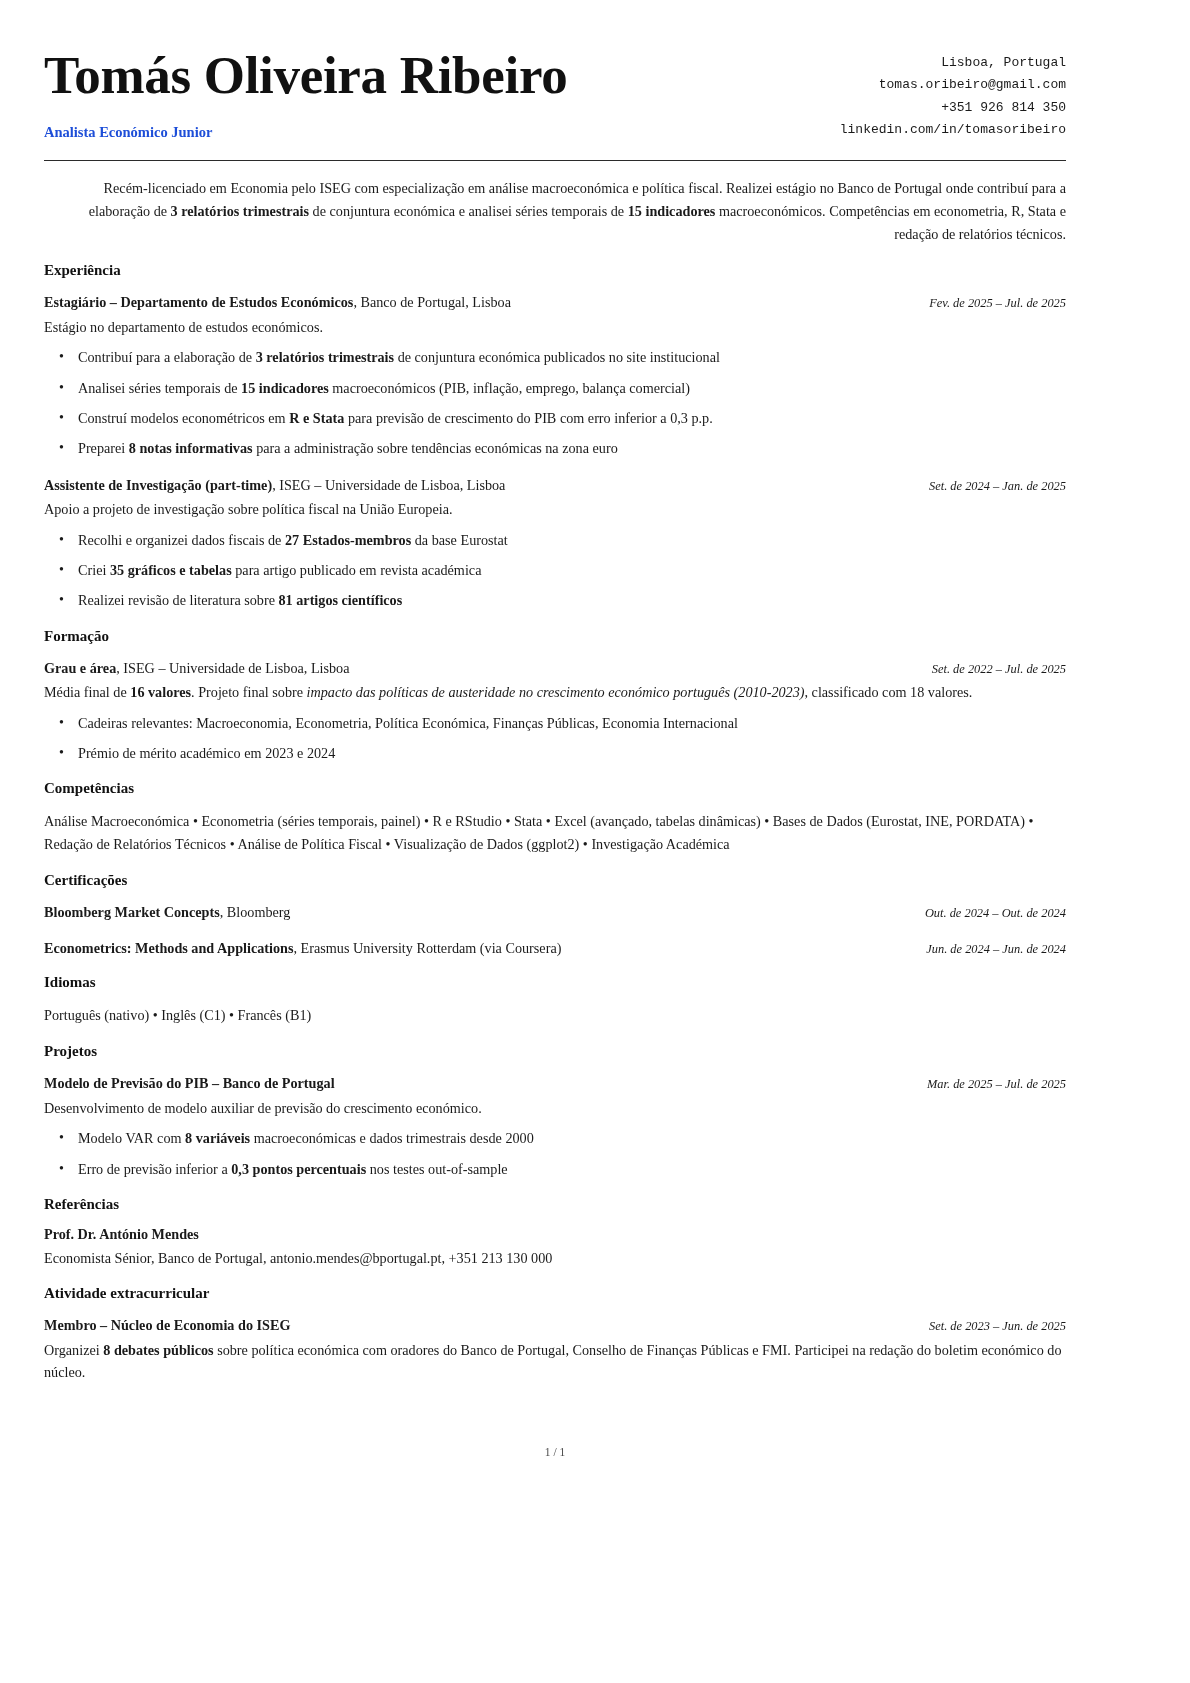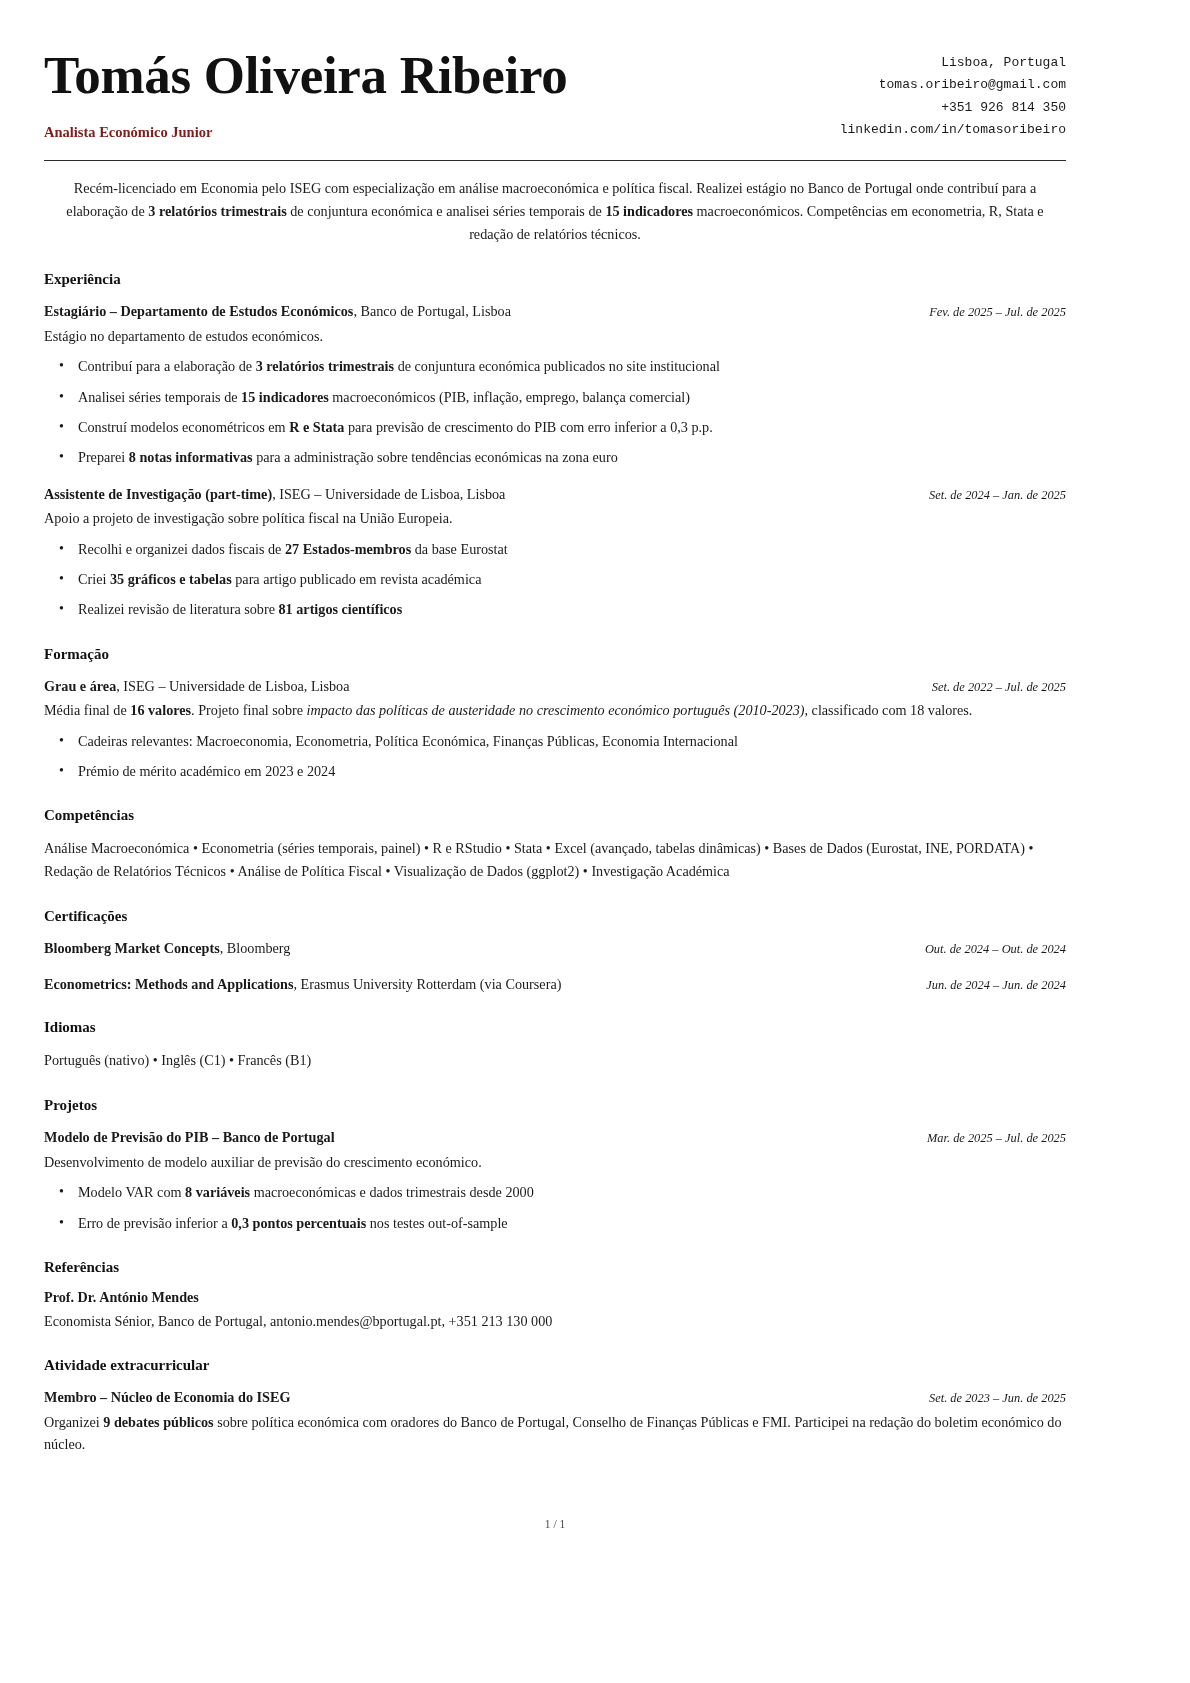--- a/index.html
+++ b/index.html
@@ -41,21 +41,21 @@
     font-weight: 700;
     letter-spacing: -0.3px;
     margin: 0 0 0 0;
     color: #111111;
     font-family: "Liberation Serif", "DejaVu Serif", serif;
   }
   .headline {
     font-size: 14.5px;
     font-weight: 700;
     margin-top: 22px;
-    color: #7f1d1d;
+    color: #1d4ed8;
   }
   .contact {
     flex: 0 0 auto;
     text-align: right;
     font-size: 13px;
     line-height: 1.72;
     color: #1a1a1a;
     padding-top: 6px;
     white-space: nowrap;
   }
@@ -65,25 +65,25 @@
     border: none;
     border-top: 1.4px solid #2b2b2b;
     margin: 19px 0 0 0;
   }
 
   
   .summary {
     font-size: 14.2px;
     line-height: 1.62;
     margin-top: 16px;
-    text-align: center;
+    text-align: right;
   }
 
   
-  .section { margin-top: 25px; }
+  .section { margin-top: 16px; }
   .section-title {
     font-size: 15px;
     font-weight: 700;
     margin: 0 0 13px 0;
     color: #111111;
   }
 
   .entry { margin-top: 15px; }
   .entry:first-of-type { margin-top: 0; }
   .entry-head {
@@ -284,21 +284,21 @@
     </div>
 
     <div class="section">
       <h2 class="section-title">Atividade extracurricular</h2>
       <div>
           <div class="entry">
       <div class="entry-head">
         <div class="entry-title"><b>Membro – Núcleo de Economia do ISEG</b></div>
         <div class="entry-date">Set. de 2023 – Jun. de 2025</div>
       </div>
-            <div class="entry-desc">Organizei <b>9 debates públicos</b> sobre política económica com oradores do Banco de Portugal, Conselho de Finanças Públicas e FMI. Participei na redação do boletim económico do núcleo.</div>
+            <div class="entry-desc">Organizei <b>8 debates públicos</b> sobre política económica com oradores do Banco de Portugal, Conselho de Finanças Públicas e FMI. Participei na redação do boletim económico do núcleo.</div>
           </div>
         </div>
     </div>
 
     <div class="footer">1 / 1</div>
 
   </div>
 </div>
 
 </body></html>

